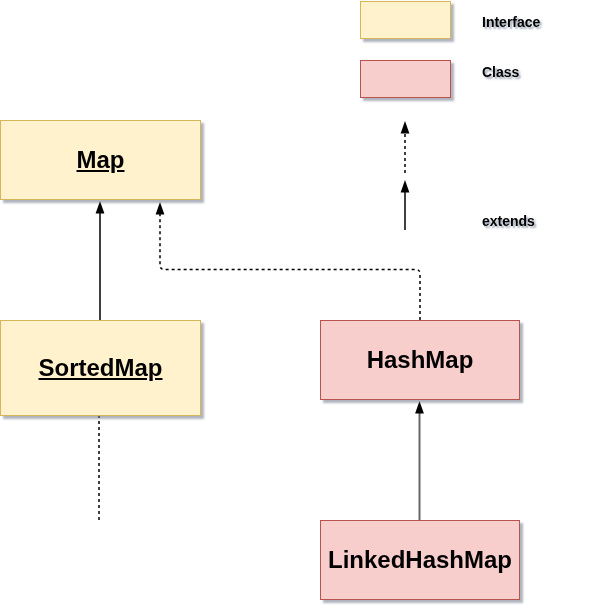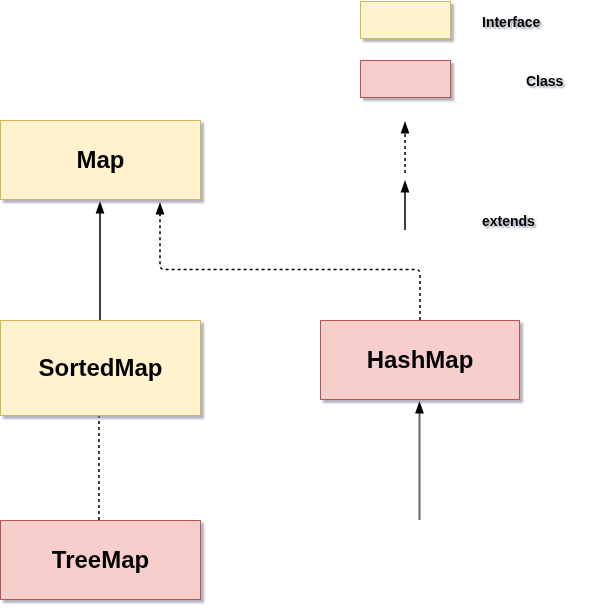--- a/index.html
+++ b/index.html
@@ -33,20 +33,21 @@
     align-items:center;
     justify-content:center;
     font-weight:bold;
     font-size:24px;
     color:var(--text);
     box-shadow:3px 3px 2px rgba(110,118,135,0.55);
   }
   .node.interface{
     background:var(--interface-fill);
     border:1.5px solid var(--interface-border);
+    text-decoration:underline;
   }
   .node.clazz{
     background:var(--class-fill);
     border:1.5px solid var(--class-border);
   }
   #node-map{left:0px;top:120px;width:201px;height:80px;}
   #node-sortedmap{left:0px;top:320px;width:201px;height:96px;}
   #node-treemap{left:0px;top:520px;width:201px;height:80px;}
   #node-hashmap{left:320px;top:320px;width:200px;height:80px;text-align:center;}
   #node-linkedhashmap{left:320px;top:520px;width:200px;height:80px;}
@@ -63,21 +64,21 @@
     position:absolute;
     left:482px;
     font-weight:bold;
     font-size:14px;
     line-height:18px;
     color:var(--text);
     text-shadow:2px 2px 2px rgba(140,150,170,0.85);
     white-space:nowrap;
   }
   #legend-label-interface{top:13px;}
-  #legend-label-class{top:72px;margin-left:44px;}
+  #legend-label-class{top:63px;}
   #legend-label-implements{top:134px;}
   #legend-label-extends{top:212px;}
 
   .edge-line{stroke:var(--arrow);stroke-width:1.5;fill:none;}
   .edge-line.dashed{stroke-dasharray:3,3;}
   .edge-line.gray{stroke:var(--extends-gray);stroke-width:2;}
   .edge-head{fill:var(--arrow);stroke:none;}
 </style>
 </head>
 <body>
@@ -118,28 +119,28 @@
   </svg>
 
   <div class="node interface" id="node-map">
     <span>Map</span>
   </div>
 
   <div class="node interface" id="node-sortedmap">
     <span>SortedMap</span>
   </div>
 
-  <div class="node clazz" id="node-treemap">
-    <span>TreeMap</span>
-  </div>
 
   <div class="node clazz" id="node-hashmap">
     <span>HashMap</span>
   </div>
 
+  <div class="node clazz" id="node-linkedhashmap">
+    <span>LinkedHashMap</span>
+  </div>
 
   <div class="swatch" id="swatch-interface"></div>
   <div class="swatch" id="swatch-class"></div>
 
   <div class="legend-label" id="legend-label-interface">Interface</div>
   <div class="legend-label" id="legend-label-class">Class</div>
   <div class="legend-label" id="legend-label-extends">extends</div>
 
 </div>
 

